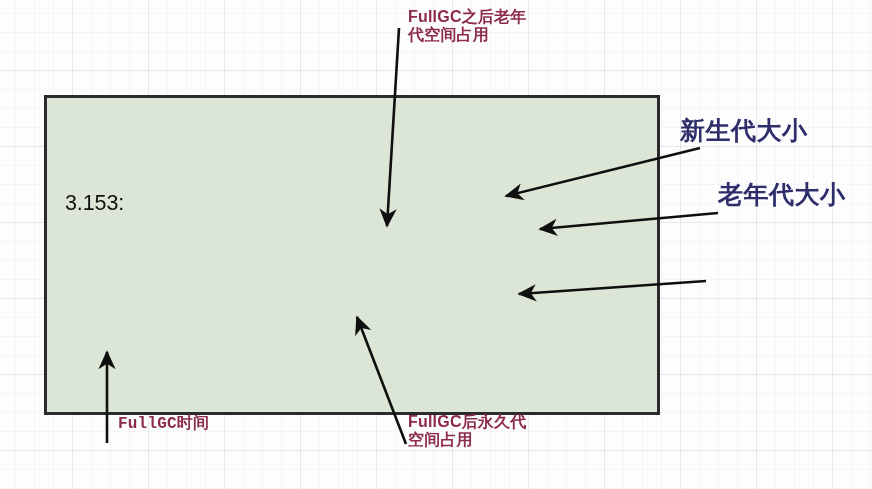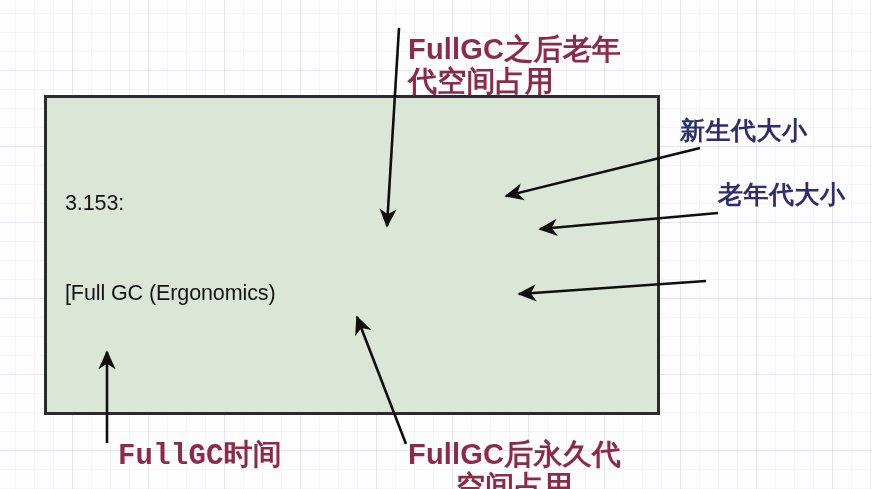--- a/index.html
+++ b/index.html
@@ -57,45 +57,43 @@
     white-space: pre;
   }
   .anno {
     position: absolute;
     font-weight: bold;
     white-space: pre-line;
     line-height: 1.12;
   }
   .anno-magenta {
     color: #8c2a4a;
-    font-size: 29px;
+    font-size: 16px;
     letter-spacing: 0.2px;
-    margin-top: 25px;
   }
   .anno-navy {
     color: #2e2e6b;
     font-size: 25px;
     letter-spacing: 0.5px;
   }
   #anno-top       { left: 408px; top: 8px; }
   #anno-young     { left: 680px; top: 116px; }
   #anno-old       { left: 718px; top: 180px; }
   #anno-perm      { left: 700px; top: 248px; }
   #anno-fullgc-time { left: 118px; top: 416px; font-family: Liberation Mono, monospace; }
-  #anno-perm-after  { left: 408px; top: 413px; text-align: center; }
+  #anno-perm-after  { left: 408px; top: 413px; }
 </style>
 </head>
 <body>
 
 <div id="canvas">
 
   <div class="log-box">
     <div class="log-text">
       <span class="log-line">3.153:</span>
-      <span class="log-line">[Full GC (Ergonomics)</span>
       
       
       
       
     </div>
   </div>
 
   <svg id="arrow-layer" viewBox="0 0 872 489" width="872" height="489">
     <defs>
       <marker id="ah" viewBox="0 0 12 12" refX="10" refY="6" markerWidth="8" markerHeight="8" orient="auto-start-reverse">

